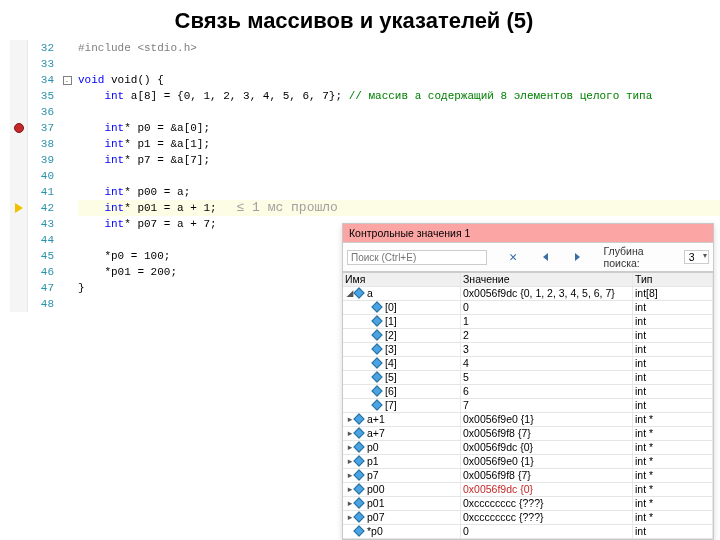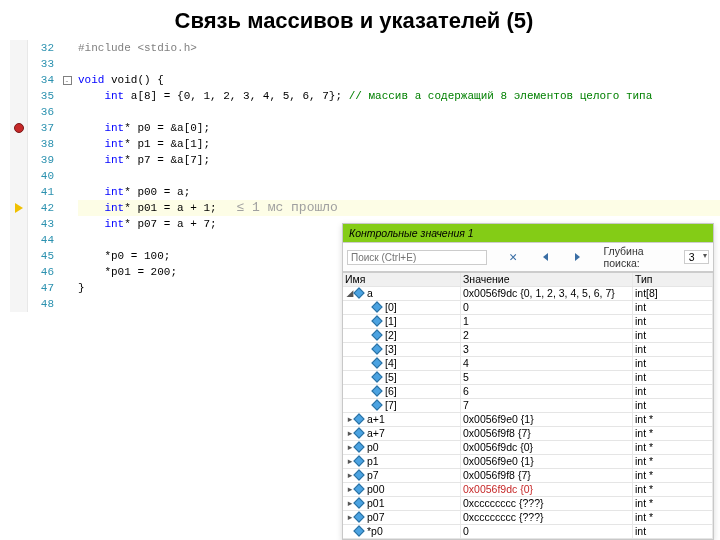--- a/index.html
+++ b/index.html
@@ -79,23 +79,22 @@
     top: 223px;
     width: 372px;
     border: 1px solid #c8c8c8;
     background: #f4f4f4;
     box-shadow: 0 2px 6px rgba(0,0,0,0.15);
     font-family: "Segoe UI", Arial, sans-serif;
     font-size: 10.5px;
   }
   .watch-title {
     padding: 3px 6px;
-    background: #84cc16;
+    background: #fca5a5;
     border-bottom:1px solid #ccc;
-    font-style:italic;
   }
   .watch-search {
     display:flex; align-items:center; gap:20px;
     padding: 2px 4px;
     border-bottom:1px solid #ccc;
     background:#fdfdfd;
   }
   .watch-search input {
     flex:1; border:1px solid #ccc; font-size:10px; padding:1px 3px;
     background:#fff;

